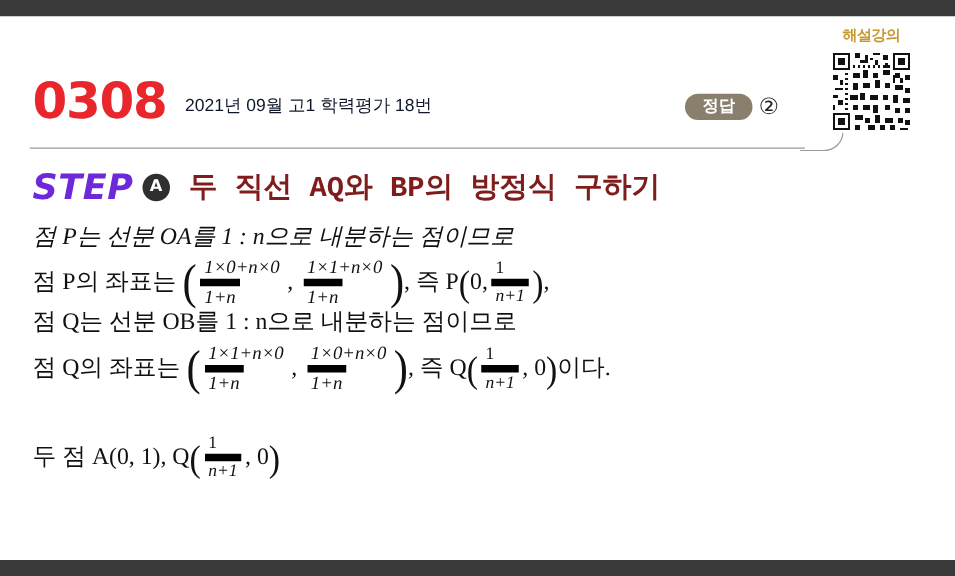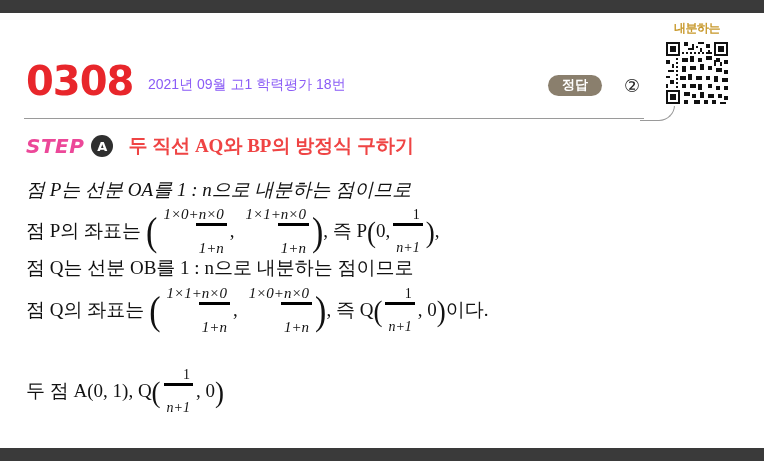--- a/index.html
+++ b/index.html
@@ -54,29 +54,29 @@
     color: #e8262b;
     letter-spacing: -1px;
     line-height: 40px;
   }
   .prob-src {
     position: absolute;
     left: 148px;
     top: 63px;
     font-family: "Liberation Sans", sans-serif;
     font-size: 14px;
-    color: #8b5cf6;
+    color: #0f172a;
   }
   .answer-wrap {
     position: absolute;
     left: 548px;
     top: 62px;
     display: flex;
     align-items: center;
-    gap: 22px;
+    gap: 5px;
   }
   .answer-pill {
     background: #8a7f6d;
     color: #ffffff;
     font-family: "Liberation Sans", sans-serif;
     font-size: 13px;
     font-weight: bold;
     border-radius: 11px;
     padding: 3px 14px 4px 14px;
     line-height: 14px;
@@ -138,43 +138,43 @@
     left: 26px;
     top: 133px;
     display: flex;
     align-items: center;
     gap: 9px;
   }
   .step-word {
     font-family: "DejaVu Sans", sans-serif;
     font-weight: bold;
     font-style: italic;
-    font-size: 20px;
-    color: #ec4899;
+    font-size: 28px;
+    color: #6d28d9;
     letter-spacing: 0.5px;
   }
   .step-badge {
     width: 22px;
     height: 22px;
     border-radius: 50%;
     background: #2f2f2f;
     color: #ffffff;
     font-family: "DejaVu Sans", sans-serif;
     font-size: 13px;
     font-weight: bold;
     display: flex;
     align-items: center;
     justify-content: center;
     margin-left: -2px;
   }
   .step-title {
-    font-family: Liberation Serif, serif;
-    font-weight: bold;
-    font-size: 19px;
-    color: #ef4444;
+    font-family: Liberation Mono, monospace;
+    font-weight: bold;
+    font-size: 23px;
+    color: #7f1d1d;
     margin-left: 6px;
   }
 
   
   .body {
     position: absolute;
     left: 26px;
     top: 178px;
     width: 712px;
     color: #111111;
@@ -192,32 +192,32 @@
   .l4 { margin-top: 5px; }
   .l5 { margin-top: 32px; }
 
   .it { font-style: italic; }
   .sp { display: inline-block; width: 5px; }
 
   
   .frac {
     display: inline-flex;
     flex-direction: column;
-    align-items: flex-end;
+    align-items: flex-start;
     vertical-align: middle;
     margin: 0 3px;
     font-size: 15px;
     line-height: 16px;
   }
   .frac .num {
     padding: 0 3px 1px 3px;
   }
   .frac .den {
-    padding: 14px 3px 0 3px;
-    border-top: 3px solid #000000;
+    padding: 1px 3px 0 3px;
+    border-top: 6px solid #000000;
   }
   .frac.small {
     font-size: 14px;
     line-height: 15px;
   }
 
   
   .bigparen {
     display: inline-block;
     font-size: 34px;
@@ -255,21 +255,21 @@
     <div class="answer-wrap">
       <span class="answer-pill">정답</span>
       <span class="answer-circle">②</span>
     </div>
 
     <div class="header-rule"></div>
     <div class="header-rule-curve"></div>
   </div>
 
   <div class="qr-block">
-    <div class="qr-label">내분하는</div>
+    <div class="qr-label">해설강의</div>
     <div class="qr-code">
       <svg width="66" height="66" viewBox="0 0 33 33" shape-rendering="crispEdges">
         <rect width="33" height="33" fill="#ffffff"></rect>
         <g fill="#111111">
 
           <rect x="1" y="1" width="7" height="1"></rect>
             <rect x="1" y="7" width="7" height="1"></rect>
           <rect x="1" y="1" width="1" height="7"></rect>
             <rect x="7" y="1" width="1" height="7"></rect>
           <rect x="3" y="3" width="3" height="3"></rect>

